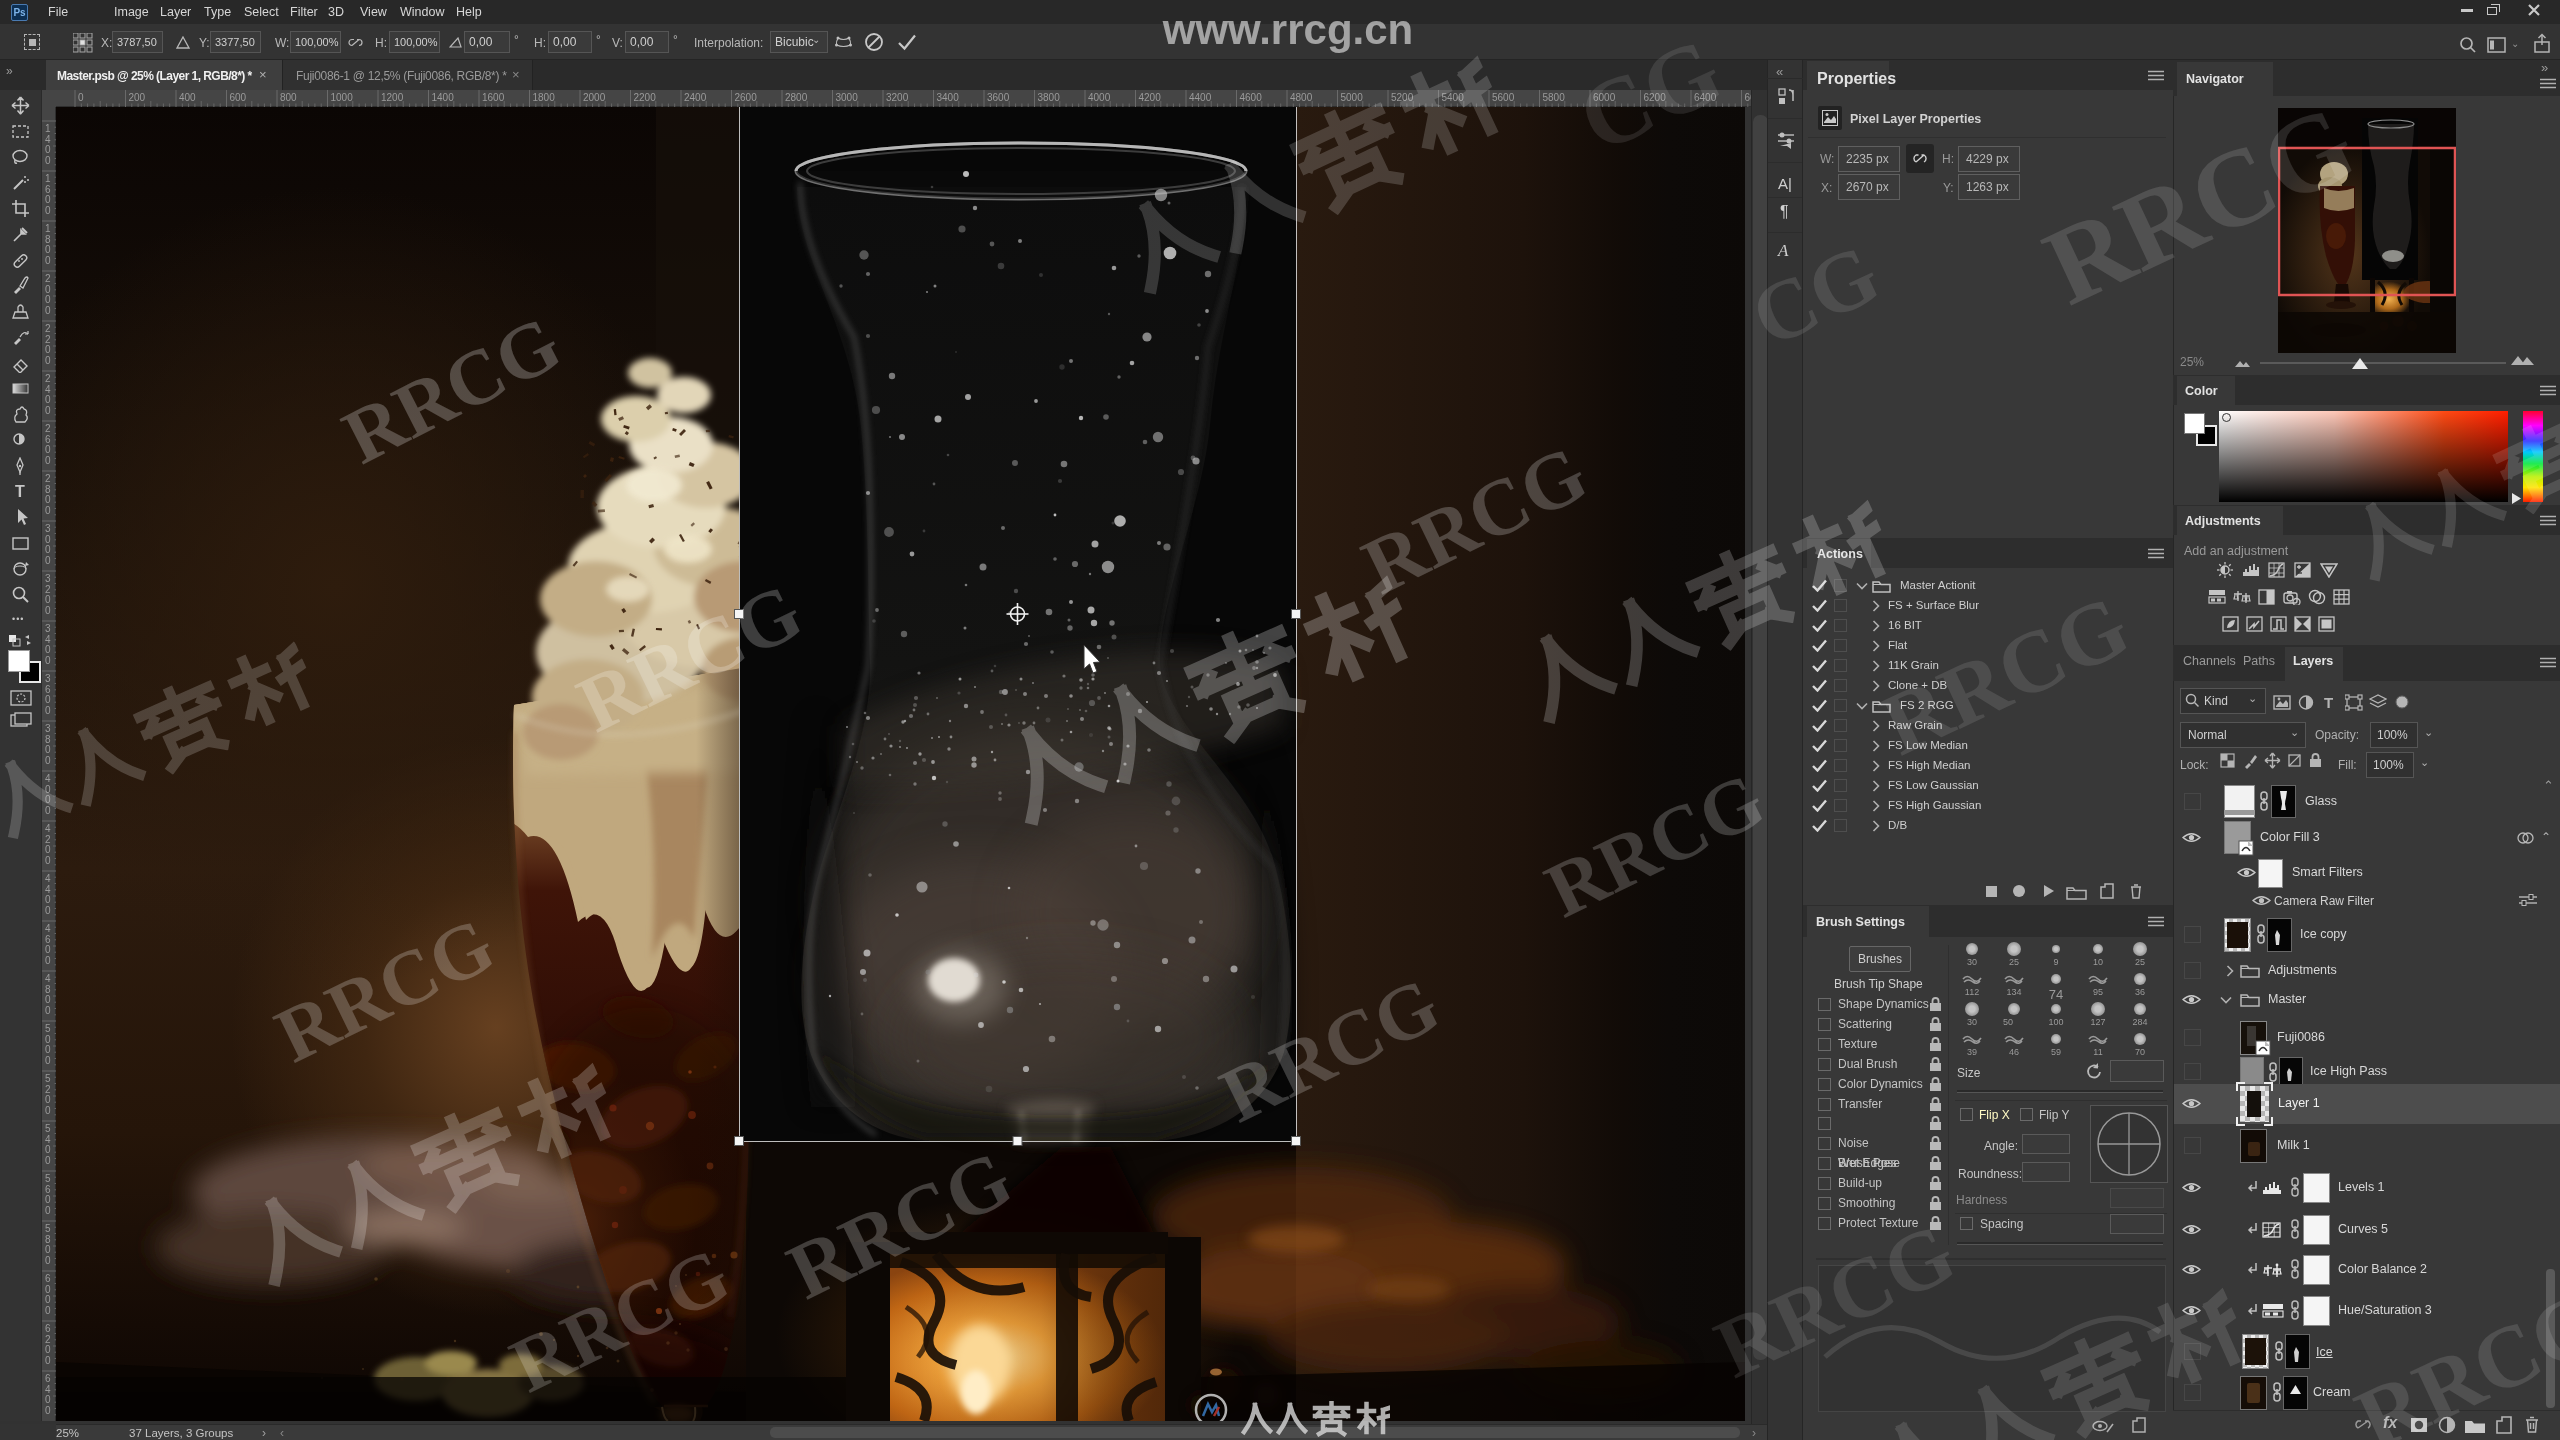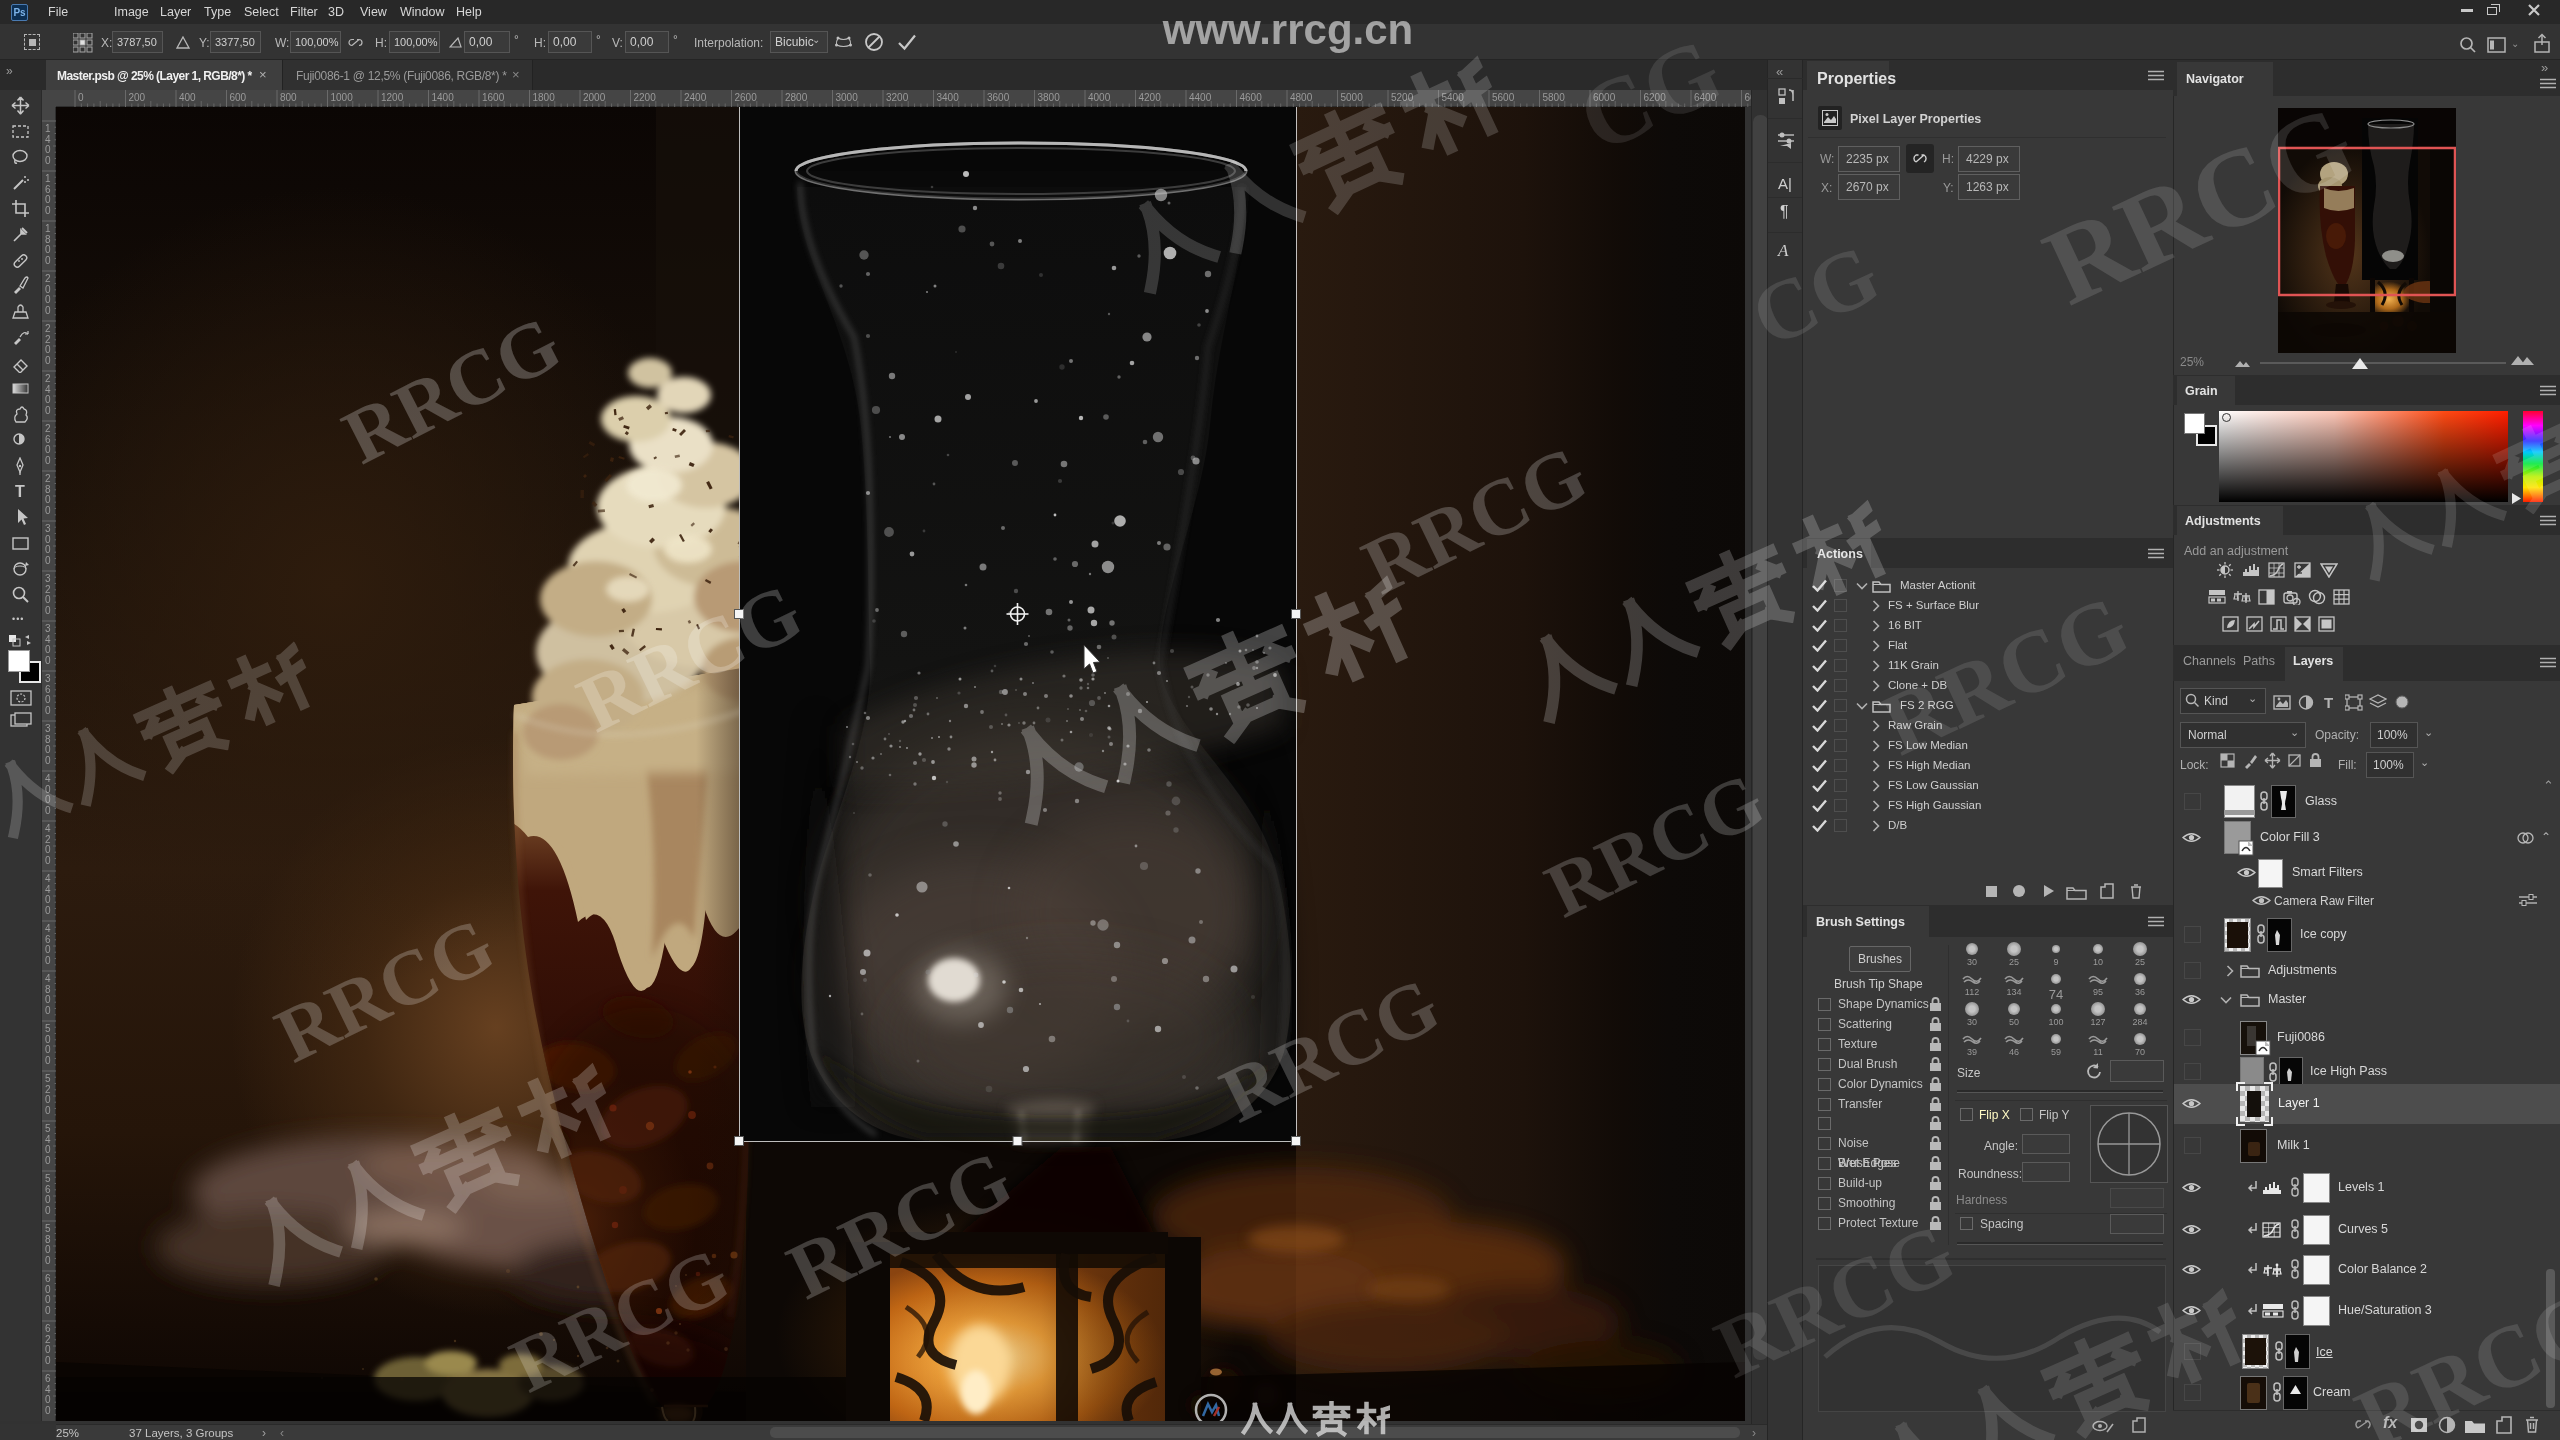--- a/index.html
+++ b/index.html
@@ -1740,21 +1740,21 @@
 <div class="txt" style="left:2045px;top:987px;font-size:13px;color:#9a9a9a;font-weight:normal;width:22px;text-align:center">74</div>
 <svg class="abs" style="left:2087px;top:972px" width="22" height="14">
     <path d="M2 7 Q6 2 11 7 Q16 12 20 6 M3 10 Q7 6 12 10 Q16 13 19 9" stroke="#a5a5a5" stroke-width="1.6" fill="none" opacity="0.9"></path>
   </svg>
 <div class="txt" style="left:2087px;top:987px;font-size:9px;color:#9a9a9a;font-weight:normal;width:22px;text-align:center">95</div>
 <div class="abs" style="left:2134px;top:973px;width:12px;height:12px;background:radial-gradient(circle,#c4c4c4 30%,#8a8a8a 80%,transparent 100%);border-radius:50%"></div>
 <div class="txt" style="left:2129px;top:987px;font-size:9px;color:#9a9a9a;font-weight:normal;width:22px;text-align:center">36</div>
 <div class="abs" style="left:1965px;top:1002px;width:14px;height:14px;background:radial-gradient(circle,#c4c4c4 30%,#8a8a8a 80%,transparent 100%);border-radius:50%"></div>
 <div class="txt" style="left:1961px;top:1017px;font-size:9px;color:#9a9a9a;font-weight:normal;width:22px;text-align:center">30</div>
 <div class="abs" style="left:2008px;top:1003px;width:12px;height:12px;background:radial-gradient(circle,#c4c4c4 30%,#8a8a8a 80%,transparent 100%);border-radius:50%"></div>
-<div class="txt" style="left:2003px;top:1017px;font-size:9px;color:#9a9a9a;font-weight:normal;width:22px;text-align:center">50</div>
+<div class="txt" style="left:2003px;top:1017px;font-size:9px;color:#9a9a9a;font-weight:normal;width:22px;text-align:left">50</div>
 <div class="abs" style="left:2051px;top:1004px;width:10px;height:10px;background:radial-gradient(circle,#c4c4c4 30%,#8a8a8a 80%,transparent 100%);border-radius:50%"></div>
 <div class="txt" style="left:2045px;top:1017px;font-size:9px;color:#9a9a9a;font-weight:normal;width:22px;text-align:center">100</div>
 <div class="abs" style="left:2091px;top:1002px;width:14px;height:14px;background:radial-gradient(circle,#c4c4c4 30%,#8a8a8a 80%,transparent 100%);border-radius:50%"></div>
 <div class="txt" style="left:2087px;top:1017px;font-size:9px;color:#9a9a9a;font-weight:normal;width:22px;text-align:center">127</div>
 <div class="abs" style="left:2134px;top:1003px;width:12px;height:12px;background:radial-gradient(circle,#c4c4c4 30%,#8a8a8a 80%,transparent 100%);border-radius:50%"></div>
 <div class="txt" style="left:2129px;top:1017px;font-size:9px;color:#9a9a9a;font-weight:normal;width:22px;text-align:center">284</div>
 <svg class="abs" style="left:1961px;top:1032px" width="22" height="14">
     <path d="M2 7 Q6 2 11 7 Q16 12 20 6 M3 10 Q7 6 12 10 Q16 13 19 9" stroke="#a5a5a5" stroke-width="1.6" fill="none" opacity="0.9"></path>
   </svg>
 <div class="txt" style="left:1961px;top:1047px;font-size:9px;color:#9a9a9a;font-weight:normal;width:22px;text-align:center">39</div>
@@ -1866,21 +1866,21 @@
   </svg>
 <div class="abs" style="left:2260px;top:362px;width:246px;height:2px;background:#5a5a5a"></div>
 <svg class="abs" style="left:2352px;top:358px" width="16" height="11">
     <path d="M8 0 L16 11 L0 11 Z" fill="#e8e8e8"></path>
   </svg>
 <svg class="abs" style="left:2510px;top:352px" width="26" height="14">
     <path d="M1 13 L8 4 L15 13 Z M11 13 L17 5 L24 13 Z" fill="#b0b0b0"></path>
   </svg>
 <div class="abs" style="left:2173px;top:375px;width:387px;height:30px;background:#2d2d2d"></div>
 <div class="abs" style="left:2177px;top:376px;width:58px;height:29px;background:#383838"></div>
-<div class="txt" style="left:2185px;top:384px;font-size:12.5px;color:#e2e2e2;font-weight:bold;">Grain</div>
+<div class="txt" style="left:2185px;top:384px;font-size:12.5px;color:#e2e2e2;font-weight:bold;">Color</div>
 <svg class="abs" style="left:2540px;top:385px" width="16" height="12">
     <path d="M0 1.5 H16 M0 5.5 H16 M0 9.5 H16" stroke="#b0b0b0" stroke-width="1.6"></path>
   </svg>
 <div class="abs" style="left:2196px;top:425px;width:21px;height:21px;background:#000;border:2px solid #e8e8e8;z-index:2"></div>
 <div class="abs" style="left:2184px;top:413px;width:21px;height:21px;background:#fff;border:1px solid #777;z-index:3"></div>
 <div class="abs" style="left:2219px;top:411px;width:289px;height:91px;background:linear-gradient(to bottom,rgba(0,0,0,0) 0%,#000 100%),linear-gradient(to right,#ffffff 0%,#ffc8b8 40%,#ff4a14 78%,#ff1e00 100%);"></div>
 <div class="abs" style="left:2222px;top:413px;width:9px;height:9px;border:1.5px solid #333;border-radius:50%;z-index:3"></div>
 <div class="abs" style="left:2523px;top:411px;width:20px;height:91px;background:linear-gradient(to bottom,#ff0030 0%,#ff00ff 16%,#2a2aff 33%,#00c8ff 45%,#00e838 58%,#b8f000 72%,#ffe400 84%,#ff6a00 94%,#ff1e00 100%)"></div>
 <svg class="abs" style="left:2511px;top:492px" width="11" height="13">
     <path d="M1 1 L10 6.5 L1 12 Z" fill="#e8e8e8"></path>

